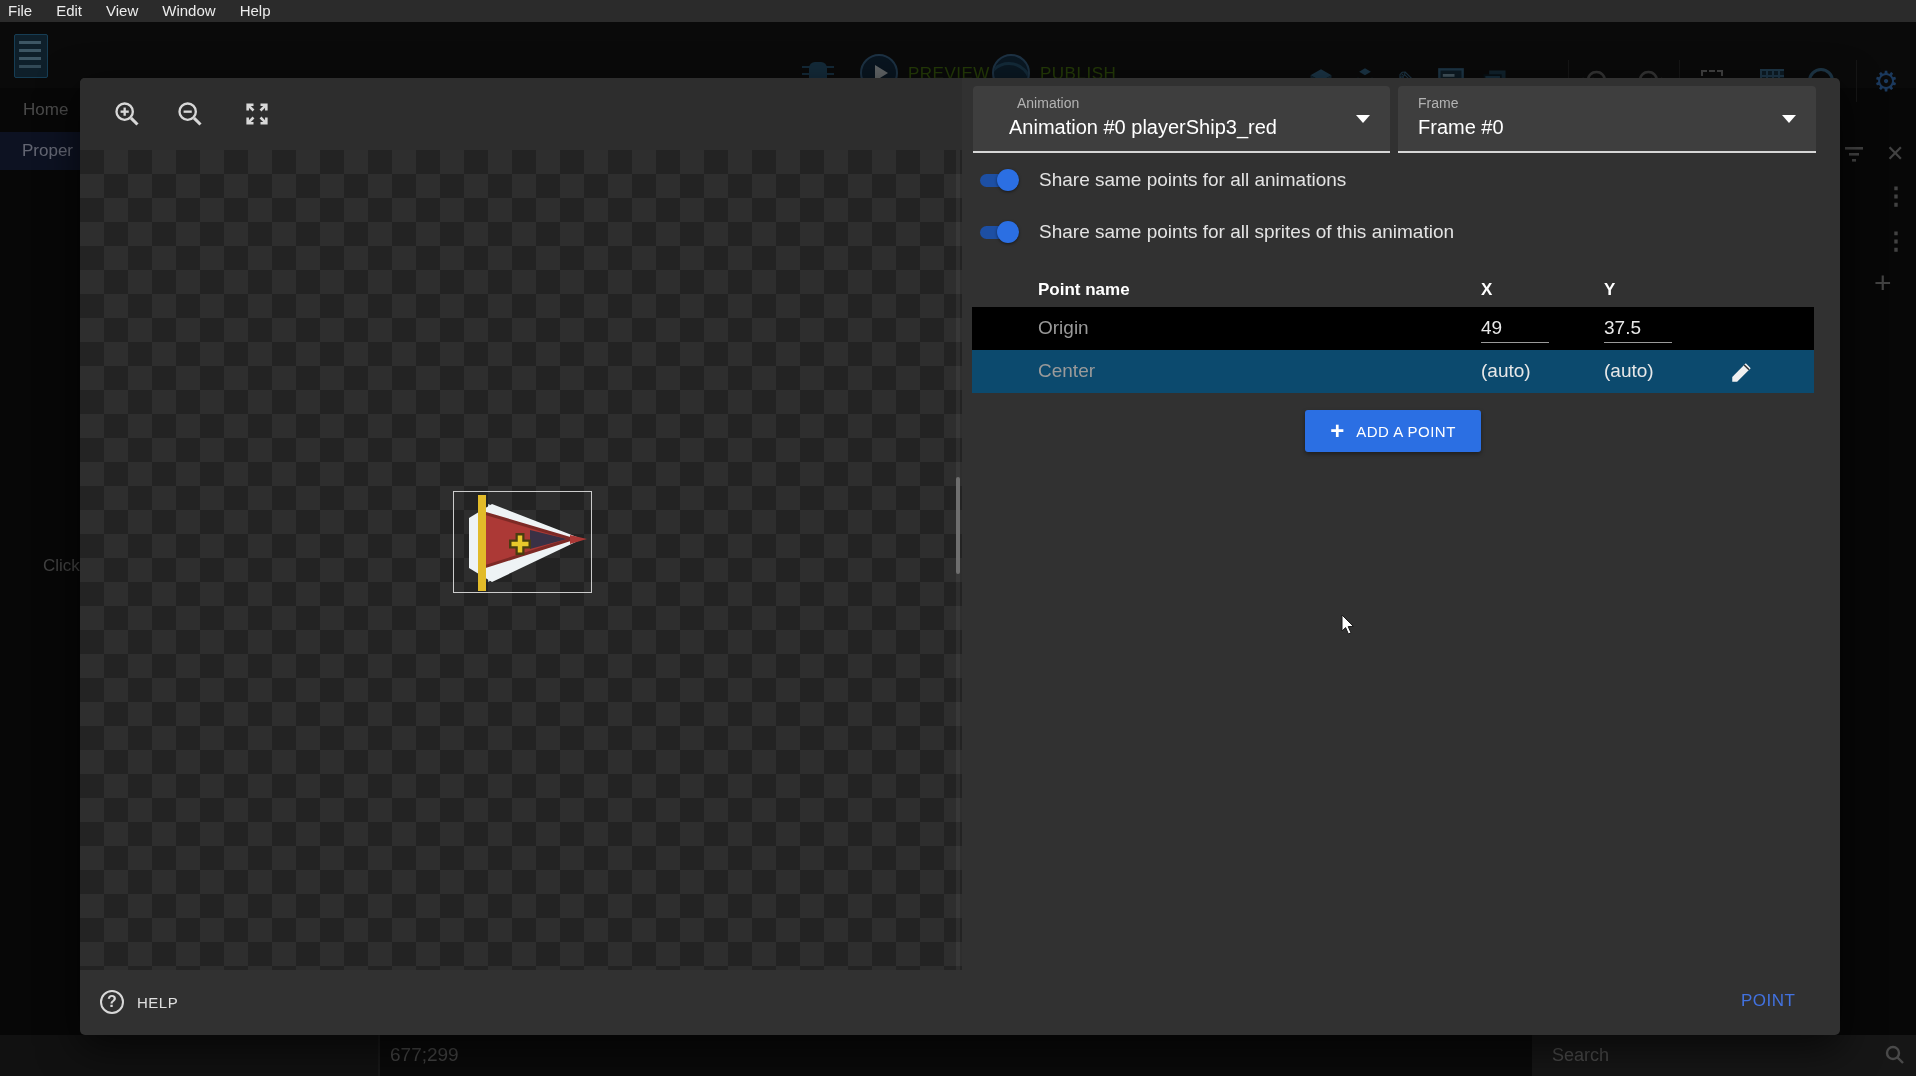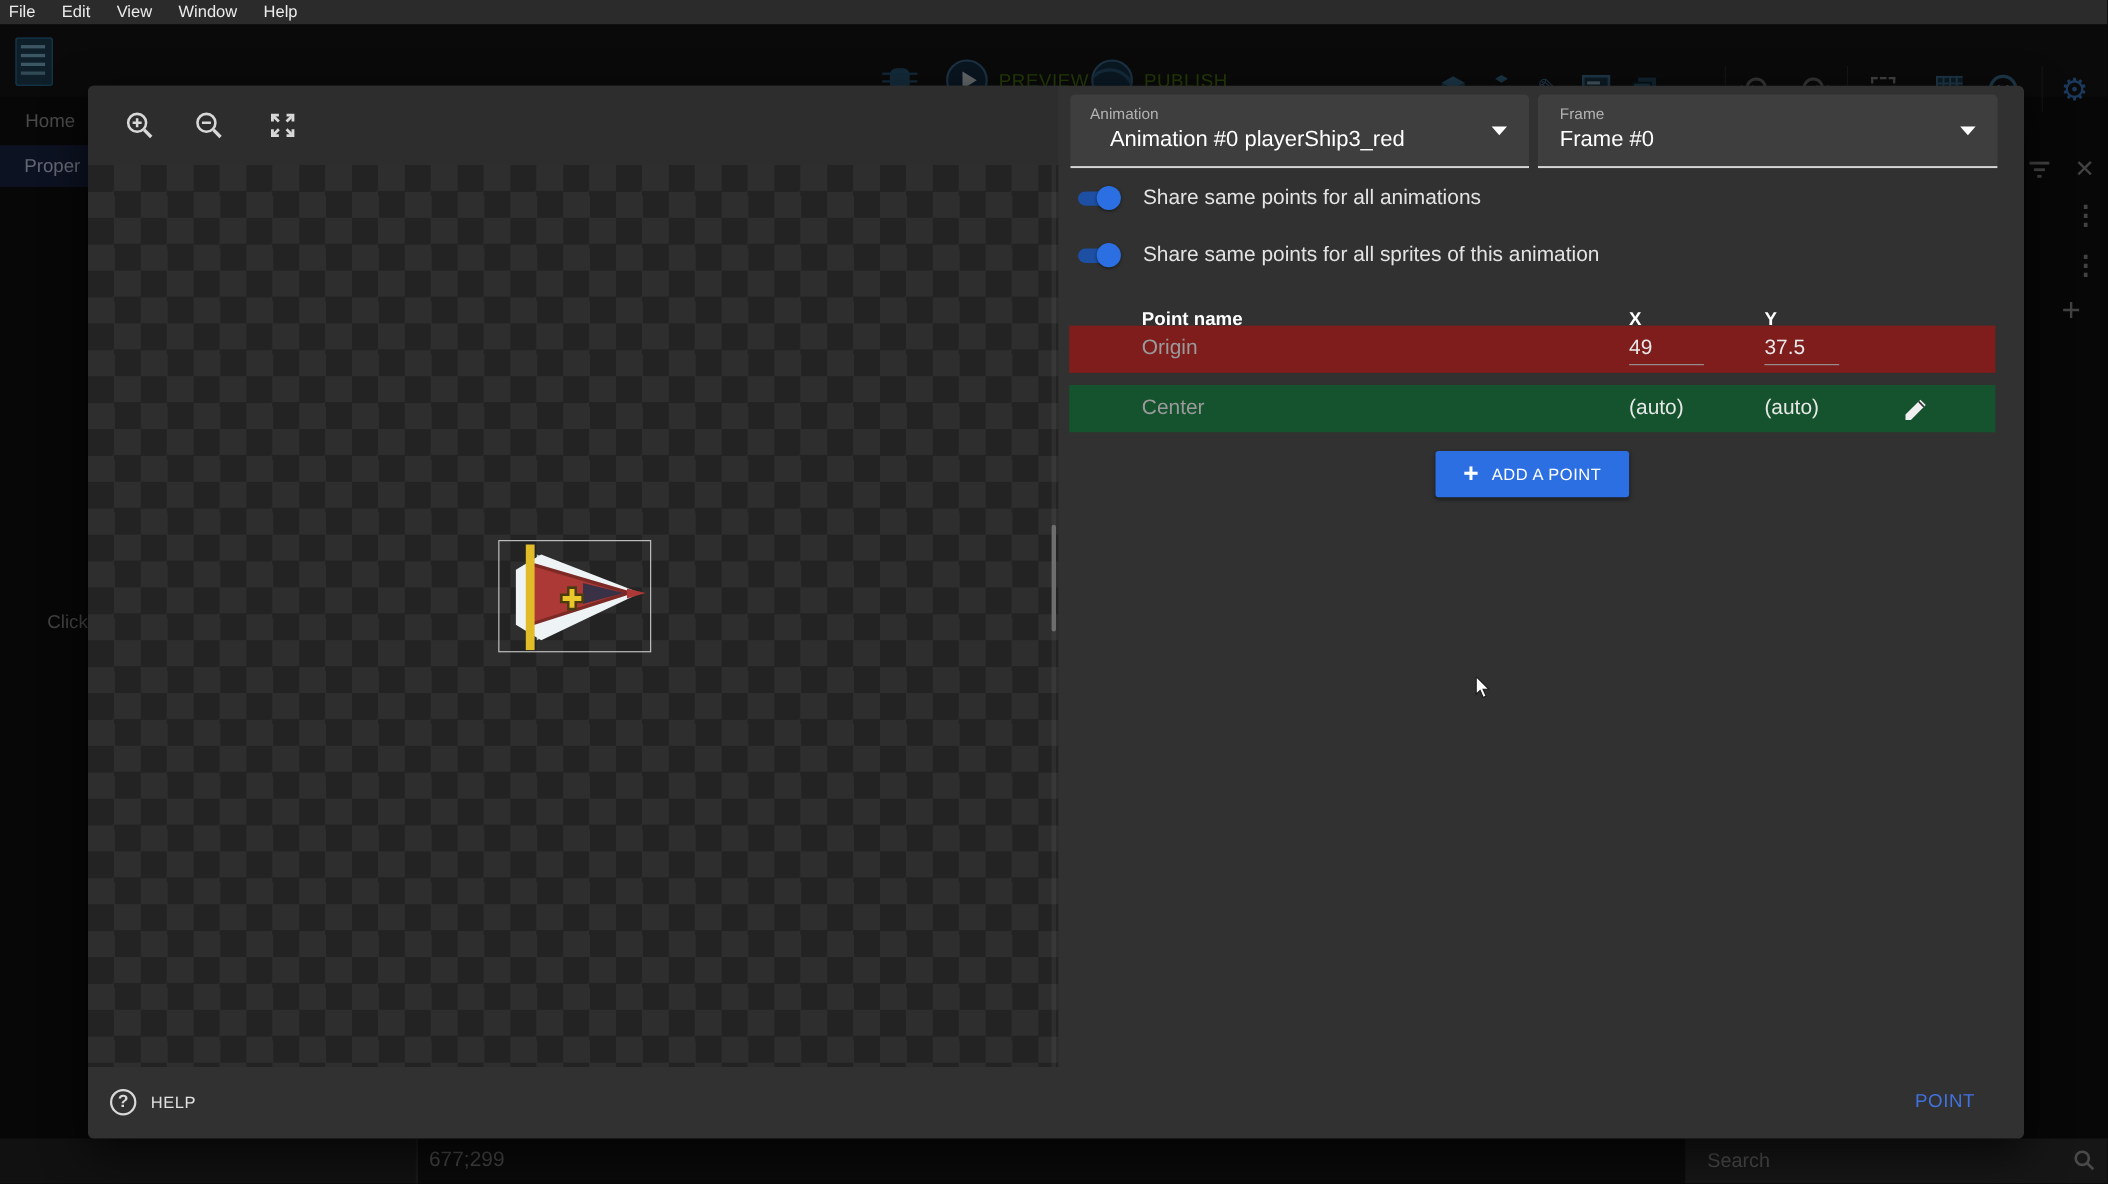--- a/index.html
+++ b/index.html
@@ -70,22 +70,22 @@
   .toggle-row{position:absolute;left:893px;height:28px;display:flex;align-items:center;}
   .switch{position:relative;width:48px;height:26px;flex:0 0 auto;}
   .switch .track{position:absolute;left:7px;top:7px;width:34px;height:13px;border-radius:7px;background:#1d4fa3;}
   .switch .thumb{position:absolute;right:2px;top:2px;width:22px;height:22px;border-radius:50%;background:#2b6fe3;box-shadow:0 1px 3px rgba(0,0,0,.5);}
   .toggle-label{margin-left:18px;color:#e3e3e3;font-size:19px;white-space:nowrap;}
 
   .tbl-header-name{position:absolute;left:958px;top:202px;color:#fff;font-size:17px;font-weight:bold;}
   .tbl-header-x{position:absolute;left:1401px;top:202px;color:#fff;font-size:17px;font-weight:bold;}
   .tbl-header-y{position:absolute;left:1524px;top:202px;color:#fff;font-size:17px;font-weight:bold;}
   .tbl-row{position:absolute;left:892px;width:842px;height:43px;}
-  .row-origin{top:218px;background:#7f1d1d;}
-  .row-center{top:272px;background:#14532d;}
+  .row-origin{top:229px;background:#000000;}
+  .row-center{top:272px;background:#0c4a6e;}
   .cell-name{position:absolute;left:66px;top:10px;color:#9a9a9a;font-size:19px;}
   .cell-x,.cell-y{position:absolute;top:10px;color:#e8e8e8;font-size:19px;}
   .cell-x{left:509px;}
   .cell-y{left:632px;}
   .cell-underline{position:absolute;top:35px;width:68px;height:1px;background:#9a9a9a;}
   .ul-x{left:509px;} .ul-y{left:632px;}
   .row-edit-btn{position:absolute;left:1645px;top:278px;width:34px;height:32px;display:flex;align-items:center;justify-content:center;}
 
   .add-btn{position:absolute;left:1225px;top:332px;width:176px;height:42px;background:#2b6fe3;border:none;border-radius:3px;color:#fff;display:flex;align-items:center;justify-content:center;cursor:pointer;box-shadow:0 2px 4px rgba(0,0,0,.4);}
   .add-plus{font-size:24px;font-weight:bold;margin-right:12px;line-height:1;}
@@ -249,21 +249,21 @@
             <path d="M66 41 V63 M55 52 H77" stroke="#4a3c10" stroke-width="9" fill="none"></path>
             <path d="M66 43.5 V60.5 M57.5 52 H74.5" stroke="#eac82b" stroke-width="4.5" fill="none"></path>
           </g>
         </svg>
       </div>
     </div>
     <div class="vscroll-track"></div>
     <div class="vscroll-thumb"></div>
 
     <div class="dd" style="left:893px;width:417px;">
-      <div class="dd-label" style="left:18px;text-align:center;">Animation</div>
+      <div class="dd-label" style="left:44px;text-align:center;">Animation</div>
       <div class="dd-value" style="left:36px;">Animation #0 playerShip3_red</div>
       <div class="dd-caret"></div>
     </div>
     <div class="dd" style="left:1318px;width:418px;">
       <div class="dd-label" style="left:20px;">Frame</div>
       <div class="dd-value" style="left:20px;">Frame #0</div>
       <div class="dd-caret"></div>
     </div>
 
     <div class="toggle-row" style="top:88px;">

